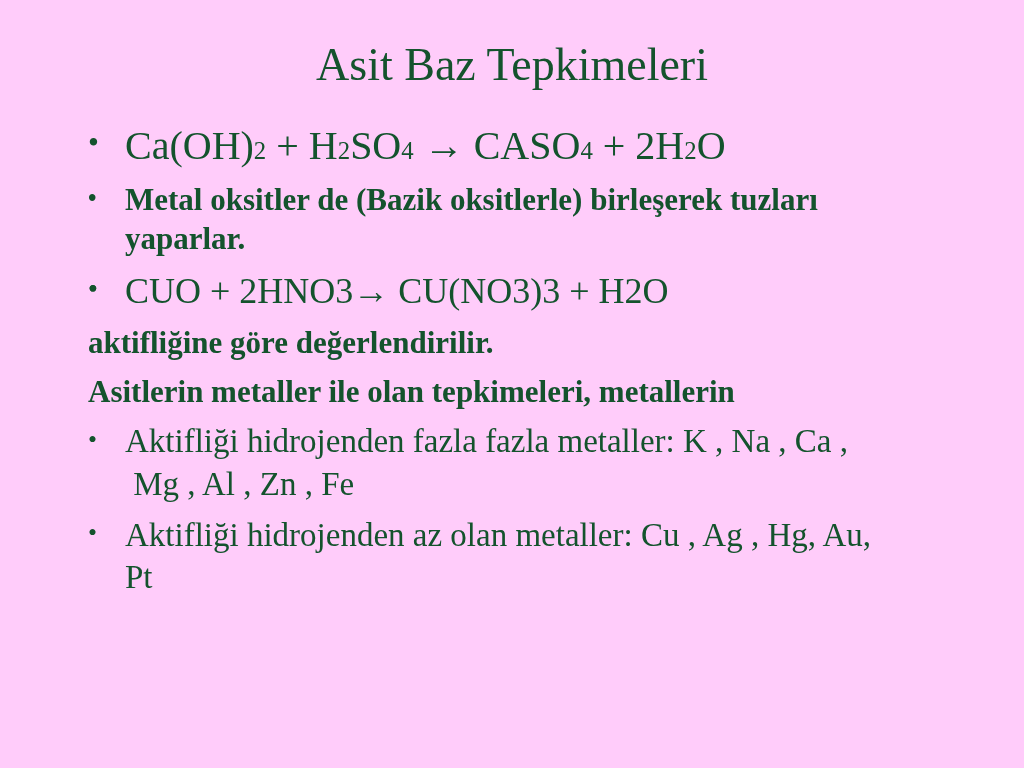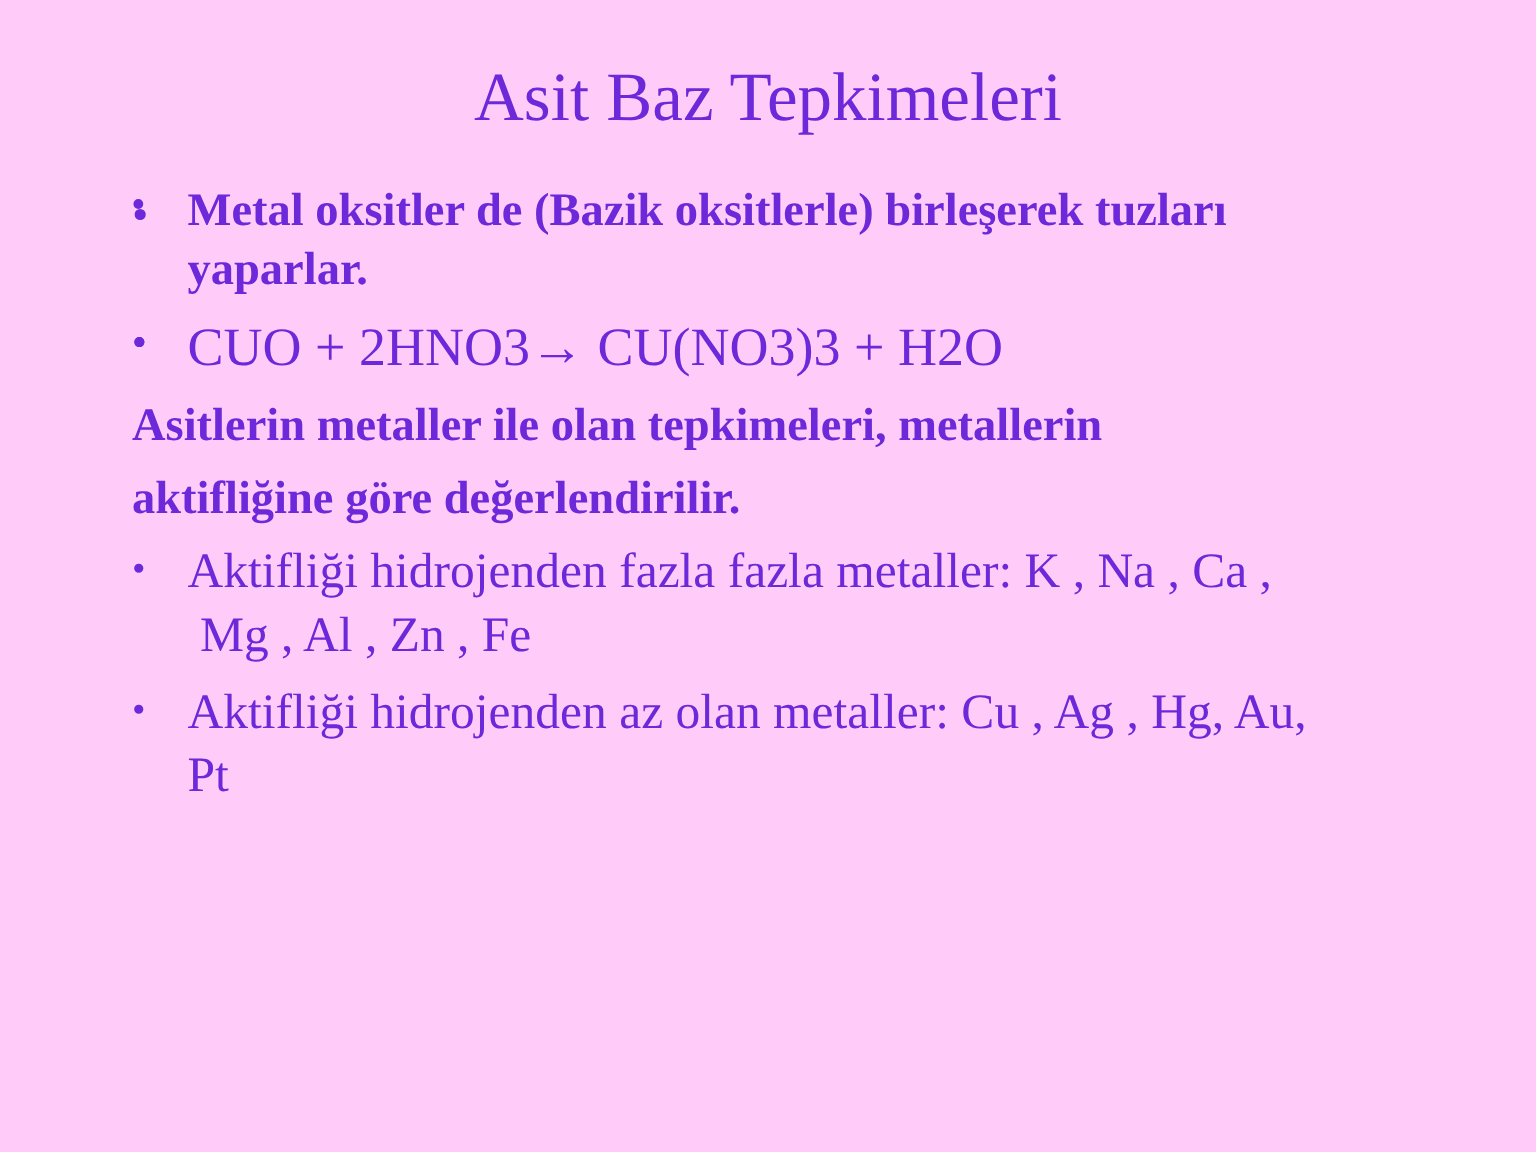--- a/index.html
+++ b/index.html
@@ -50,28 +50,28 @@
   .block.bold { font-weight: bold; }
   .sub {
     font-size: 0.62em;
     vertical-align: baseline;
     line-height: 0;
   }
 </style>
 </head>
 <body style="background: rgb(255, 204, 250);">
 
-<div class="slide" style="background: rgb(255, 204, 250); color: #6d28d9;">
+<div class="slide" style="background: rgb(255, 204, 250); color: #14532d;">
   <div class="title">Asit Baz Tepkimeleri</div>
   <div class="content" id="content">
-      <div class="block f-lg has-bullet"><span class="bullet">•</span></div>
+      <div class="block f-lg has-bullet"><span class="bullet">•</span><span>Ca(OH)<span class="sub">2</span> + H<span class="sub">2</span>SO<span class="sub">4</span> → CASO<span class="sub">4</span> + 2H<span class="sub">2</span>O</span></div>
       <div class="block f-sm bold has-bullet"><span class="bullet">•</span><span>Metal oksitler de (Bazik oksitlerle) birleşerek tuzları
 yaparlar.</span></div>
       <div class="block f-md has-bullet"><span class="bullet">•</span></div>
       <div class="block f-md has-bullet"><span class="bullet">•</span><span>CUO + 2HNO3→ CU(NO3)3 + H2O</span></div>
+      <div class="block f-sm bold"><span>aktifliğine göre değerlendirilir.</span></div>
       <div class="block f-sm bold"><span>Asitlerin metaller ile olan tepkimeleri, metallerin</span></div>
-      <div class="block f-sm bold"><span>aktifliğine göre değerlendirilir.</span></div>
       <div class="block f-tx has-bullet"><span class="bullet">•</span><span>Aktifliği hidrojenden fazla fazla metaller: K , Na , Ca ,
  Mg , Al , Zn , Fe</span></div>
       <div class="block f-tx has-bullet"><span class="bullet">•</span><span>Aktifliği hidrojenden az olan metaller: Cu , Ag , Hg, Au,
 Pt</span></div>
     </div>
 </div>
 
 </body></html>

